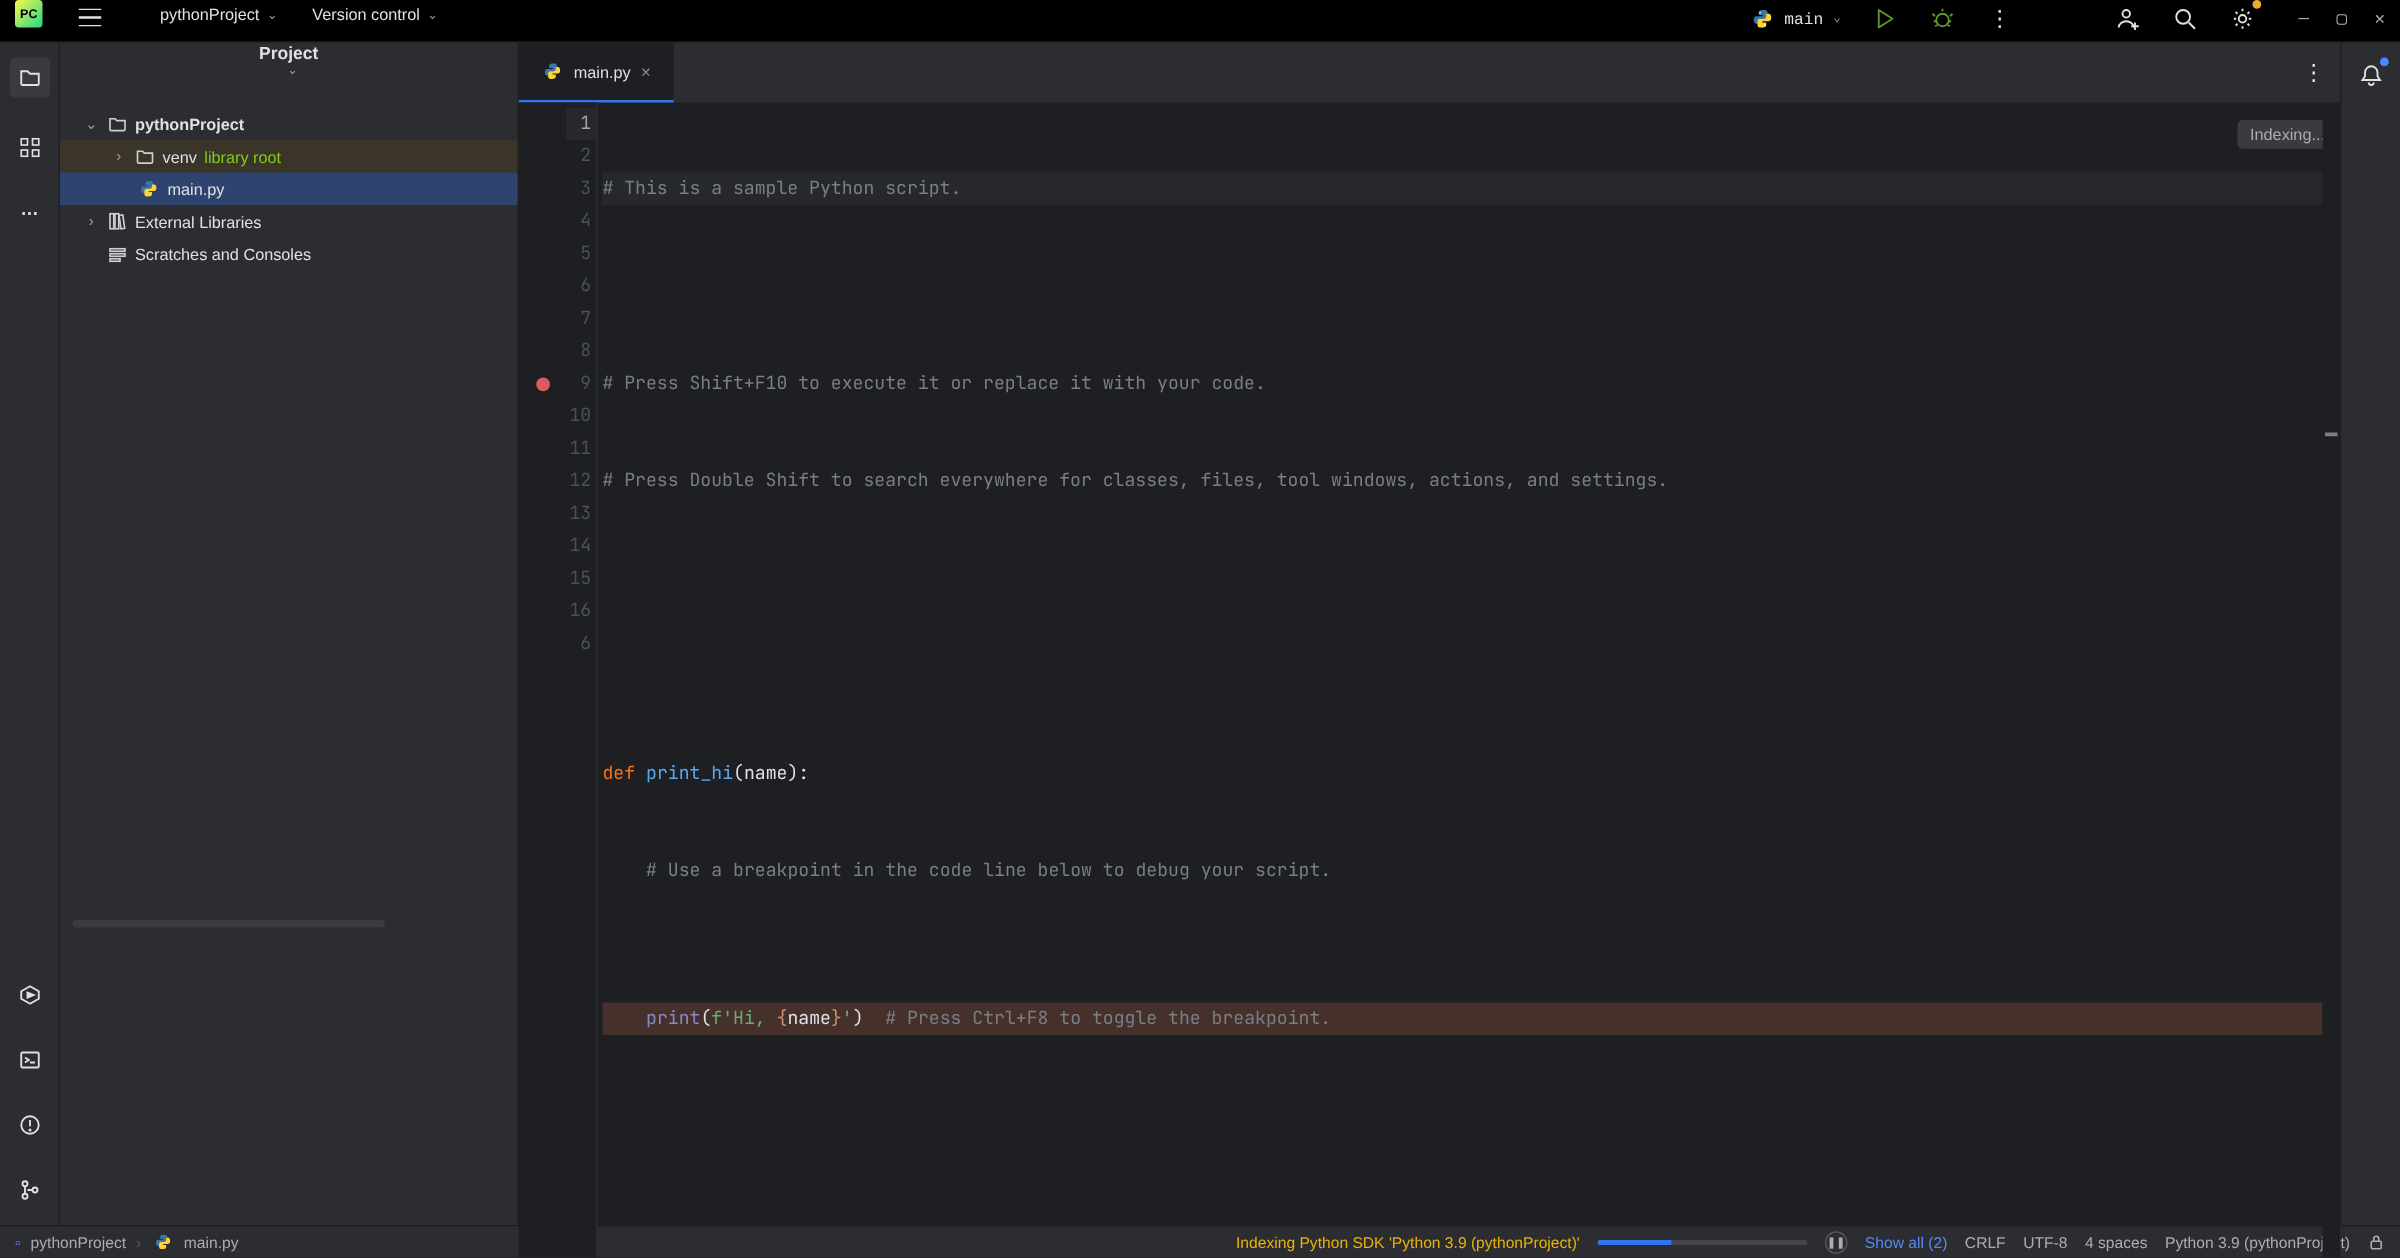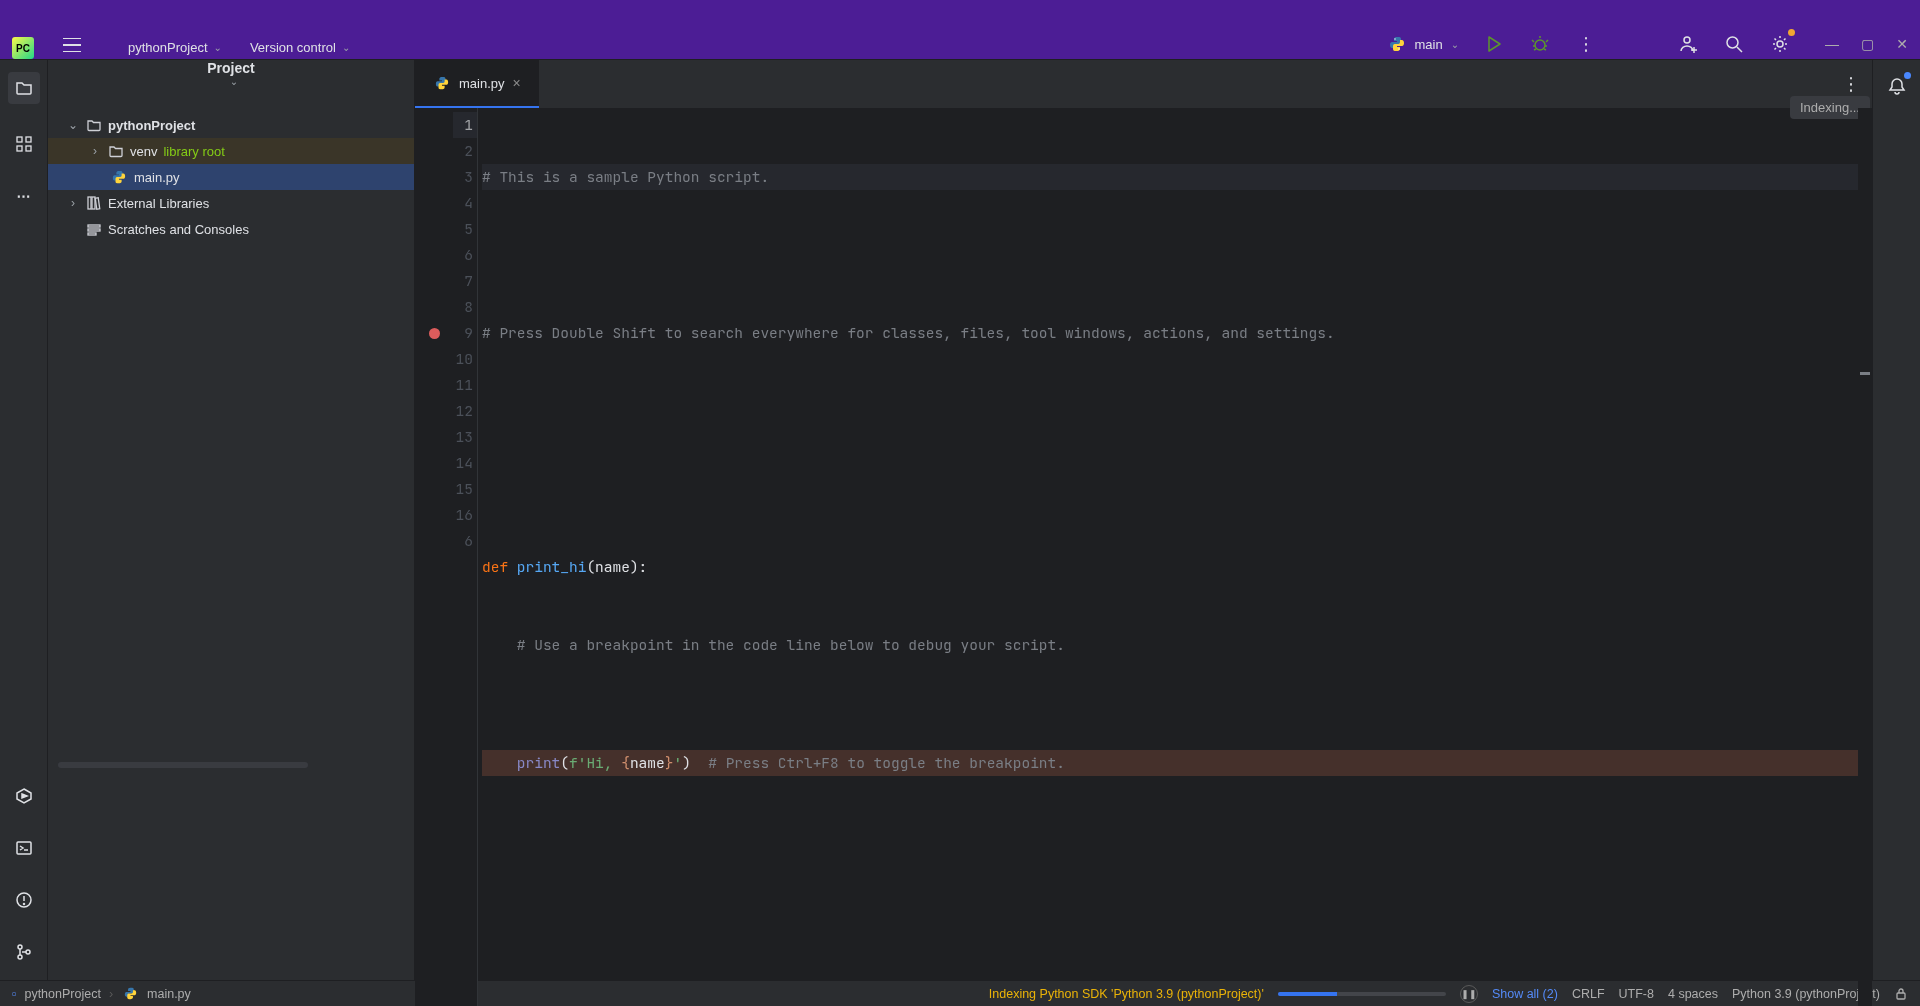--- a/index.html
+++ b/index.html
@@ -8,24 +8,24 @@
       font-size: 13px;
       background: #2b2d30;
       color: #dfe1e5;
       height: 1006px;
       width: 1920px;
       overflow: hidden;
       display: flex;
       flex-direction: column;
     }
     .titlebar {
-      height: 60px;
-      background: #4c1d95;
-      display: flex;
-      align-items: flex-end;
+      height: 34px;
+      background: #000000;
+      display: flex;
+      align-items: flex-start;
       padding: 0 12px;
       gap: 8px;
       border-bottom: 1px solid #1e1f22;
     }
     .ide-logo {
       width: 22px; height: 22px;
       background: linear-gradient(135deg, #fcf84a 0%, #21d789 100%);
       border-radius: 3px;
       display: flex;
       align-items: center;
@@ -49,21 +49,21 @@
     .titlebar-item {
       padding: 4px 10px;
       cursor: pointer;
       display: flex;
       align-items: center;
       gap: 6px;
       color: #dfe1e5;
     }
     .chevron-down { font-size: 10px; color: #9aa0a6; }
     .titlebar-spacer { flex: 1; }
-    .titlebar-right { display: flex; align-items: center; gap: 16px; }
+    .titlebar-right { display: flex; align-items: center; gap: 16px; font-family: Liberation Mono, monospace; }
     .titlebar-icon-btn {
       width: 30px; height: 30px;
       display: flex;
       align-items: center;
       justify-content: center;
       cursor: pointer;
       color: #dfe1e5;
     }
     .run-config { display: flex; align-items: center; gap: 8px; cursor: pointer; padding-right: 4px;}
     .python-icon-sm {
@@ -441,20 +441,21 @@
         <div class="gutter-line">12</div>
         <div class="gutter-line">13</div>
         <div class="gutter-line">14</div>
         <div class="gutter-line">15</div>
         <div class="gutter-line">16</div>
         <div class="gutter-line">6</div>
       </div>
       <div class="code-lines">
         <div class="code-line current"><span class="c-comment"># This is a sample Python script.</span></div>
         <div class="code-line"></div>
+        <div class="code-line"><span class="c-comment"># Press Shift+F10 to execute it or replace it with your code.</span></div>
         <div class="code-line"><span class="c-comment"># Press Double Shift to search everywhere for classes, files, tool windows, actions, and settings.</span></div>
         <div class="code-line"></div>
         <div class="code-line"></div>
         <div class="code-line"><span class="c-def">def </span><span class="c-fn">print_hi</span>(name):</div>
         <div class="code-line">    <span class="c-comment"># Use a breakpoint in the code line below to debug your script.</span></div>
         <div class="code-line breakpoint-line">    <span class="c-builtin">print</span>(<span class="c-str">f'Hi, </span><span class="c-tmpl">{</span>name<span class="c-tmpl">}</span><span class="c-str">'</span>)  <span class="c-comment"># Press Ctrl+F8 to toggle the breakpoint.</span></div>
         <div class="code-line"></div>
         <div class="code-line"></div>
         
         

